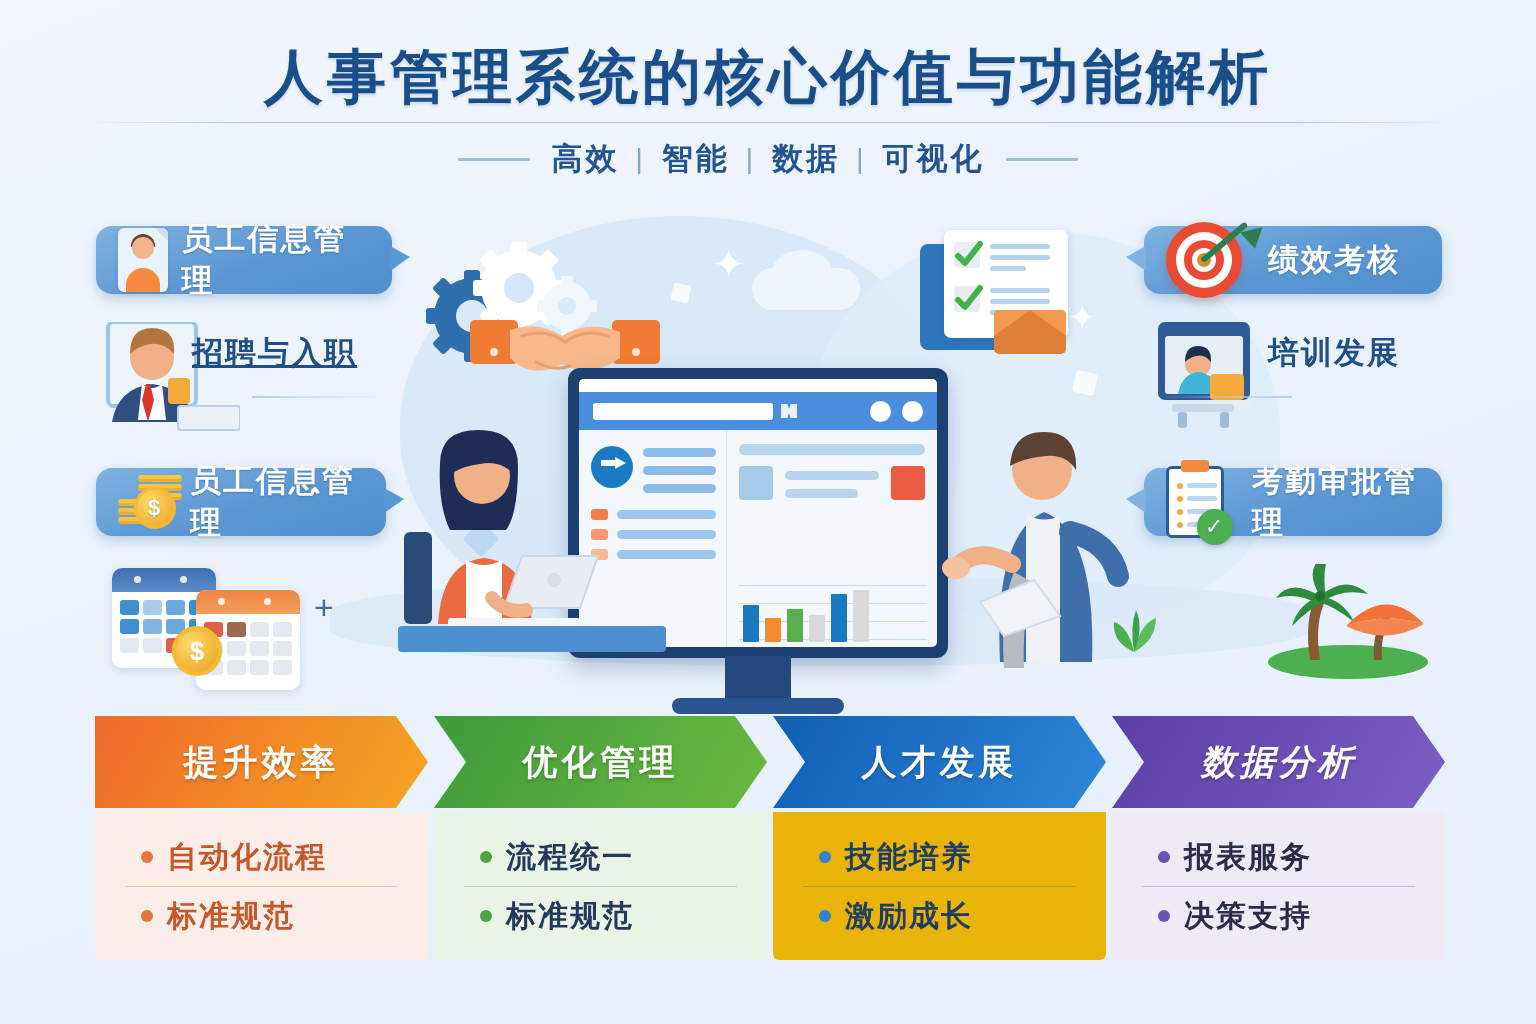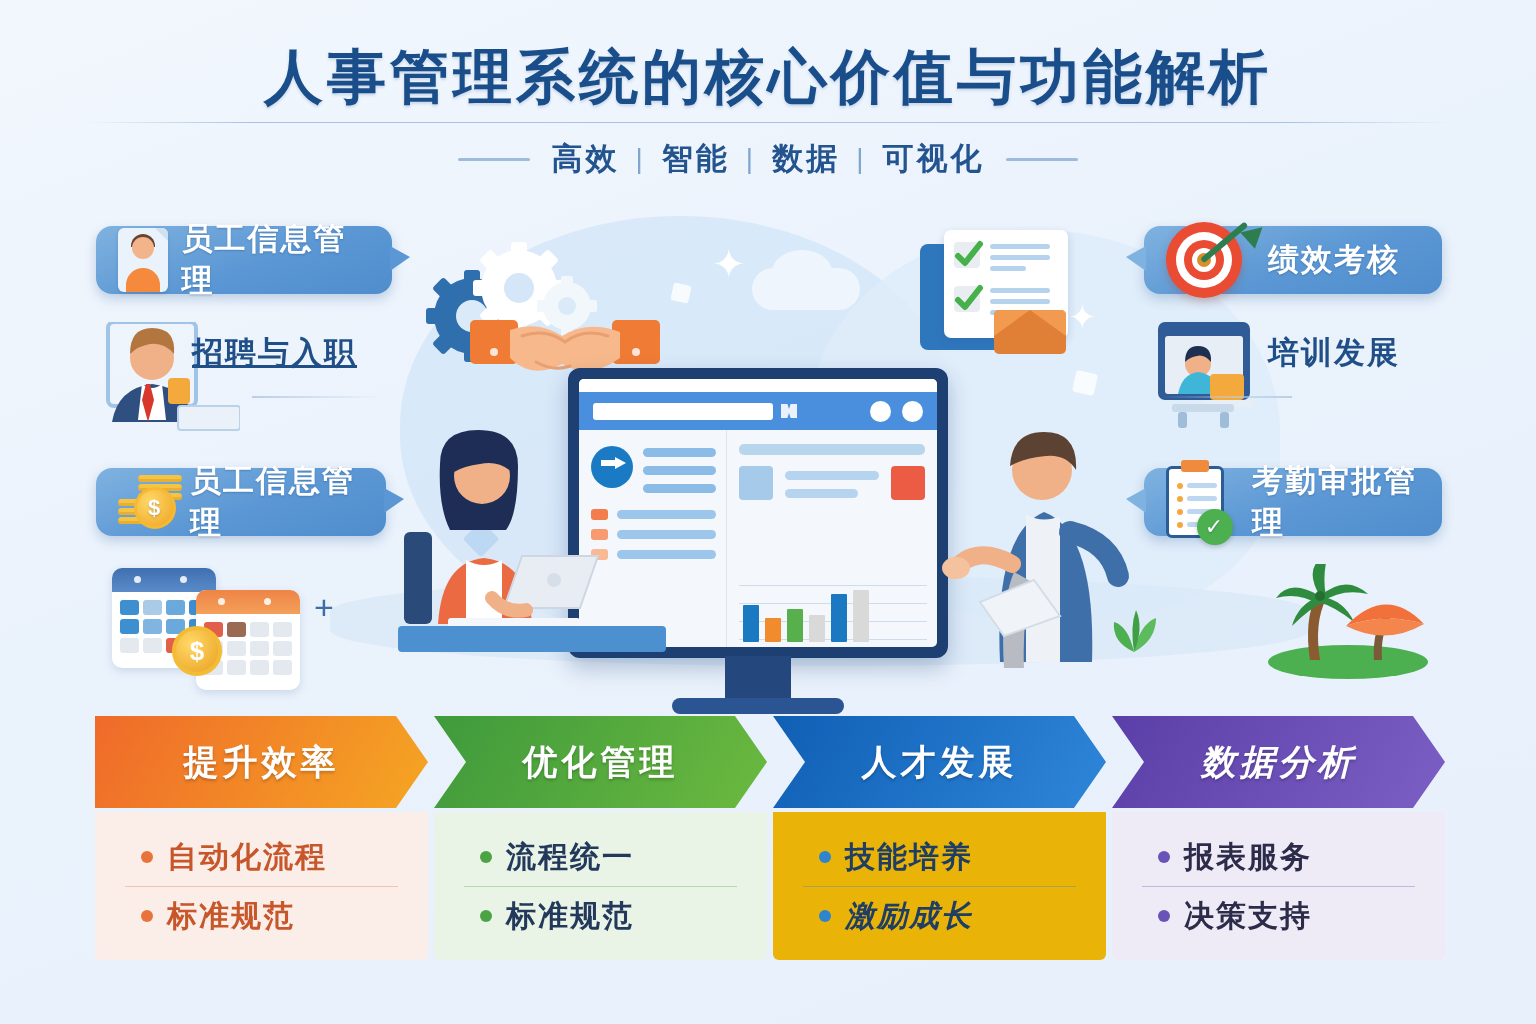--- a/index.html
+++ b/index.html
@@ -603,21 +603,21 @@
         <span class="dot" style="background: rgb(76, 163, 68);"></span>
         <span>标准规范</span>
       </div>
     </div>
     <div class="card" style="background: #eab308;">
       <div class="li" style="color: rgb(31, 62, 99);">
         <span class="dot" style="background: rgb(45, 132, 207);"></span>
         <span>技能培养</span>
       </div>
       <div class="sep" style="background: rgba(45, 132, 207, 0.333);"></div>
-      <div class="li" style="color: rgb(31, 62, 99); font-style: italic;">
+      <div class="li" style="color: rgb(31, 62, 99);">
         <span class="dot" style="background: rgb(45, 132, 207);"></span>
         <span>激励成长</span>
       </div>
     </div>
     <div class="card" style="background: rgb(238, 235, 246);">
       <div class="li" style="color: rgb(44, 44, 74);">
         <span class="dot" style="background: rgb(106, 83, 184);"></span>
         <span>报表服务</span>
       </div>
       <div class="sep" style="background: rgba(106, 83, 184, 0.333);"></div>

